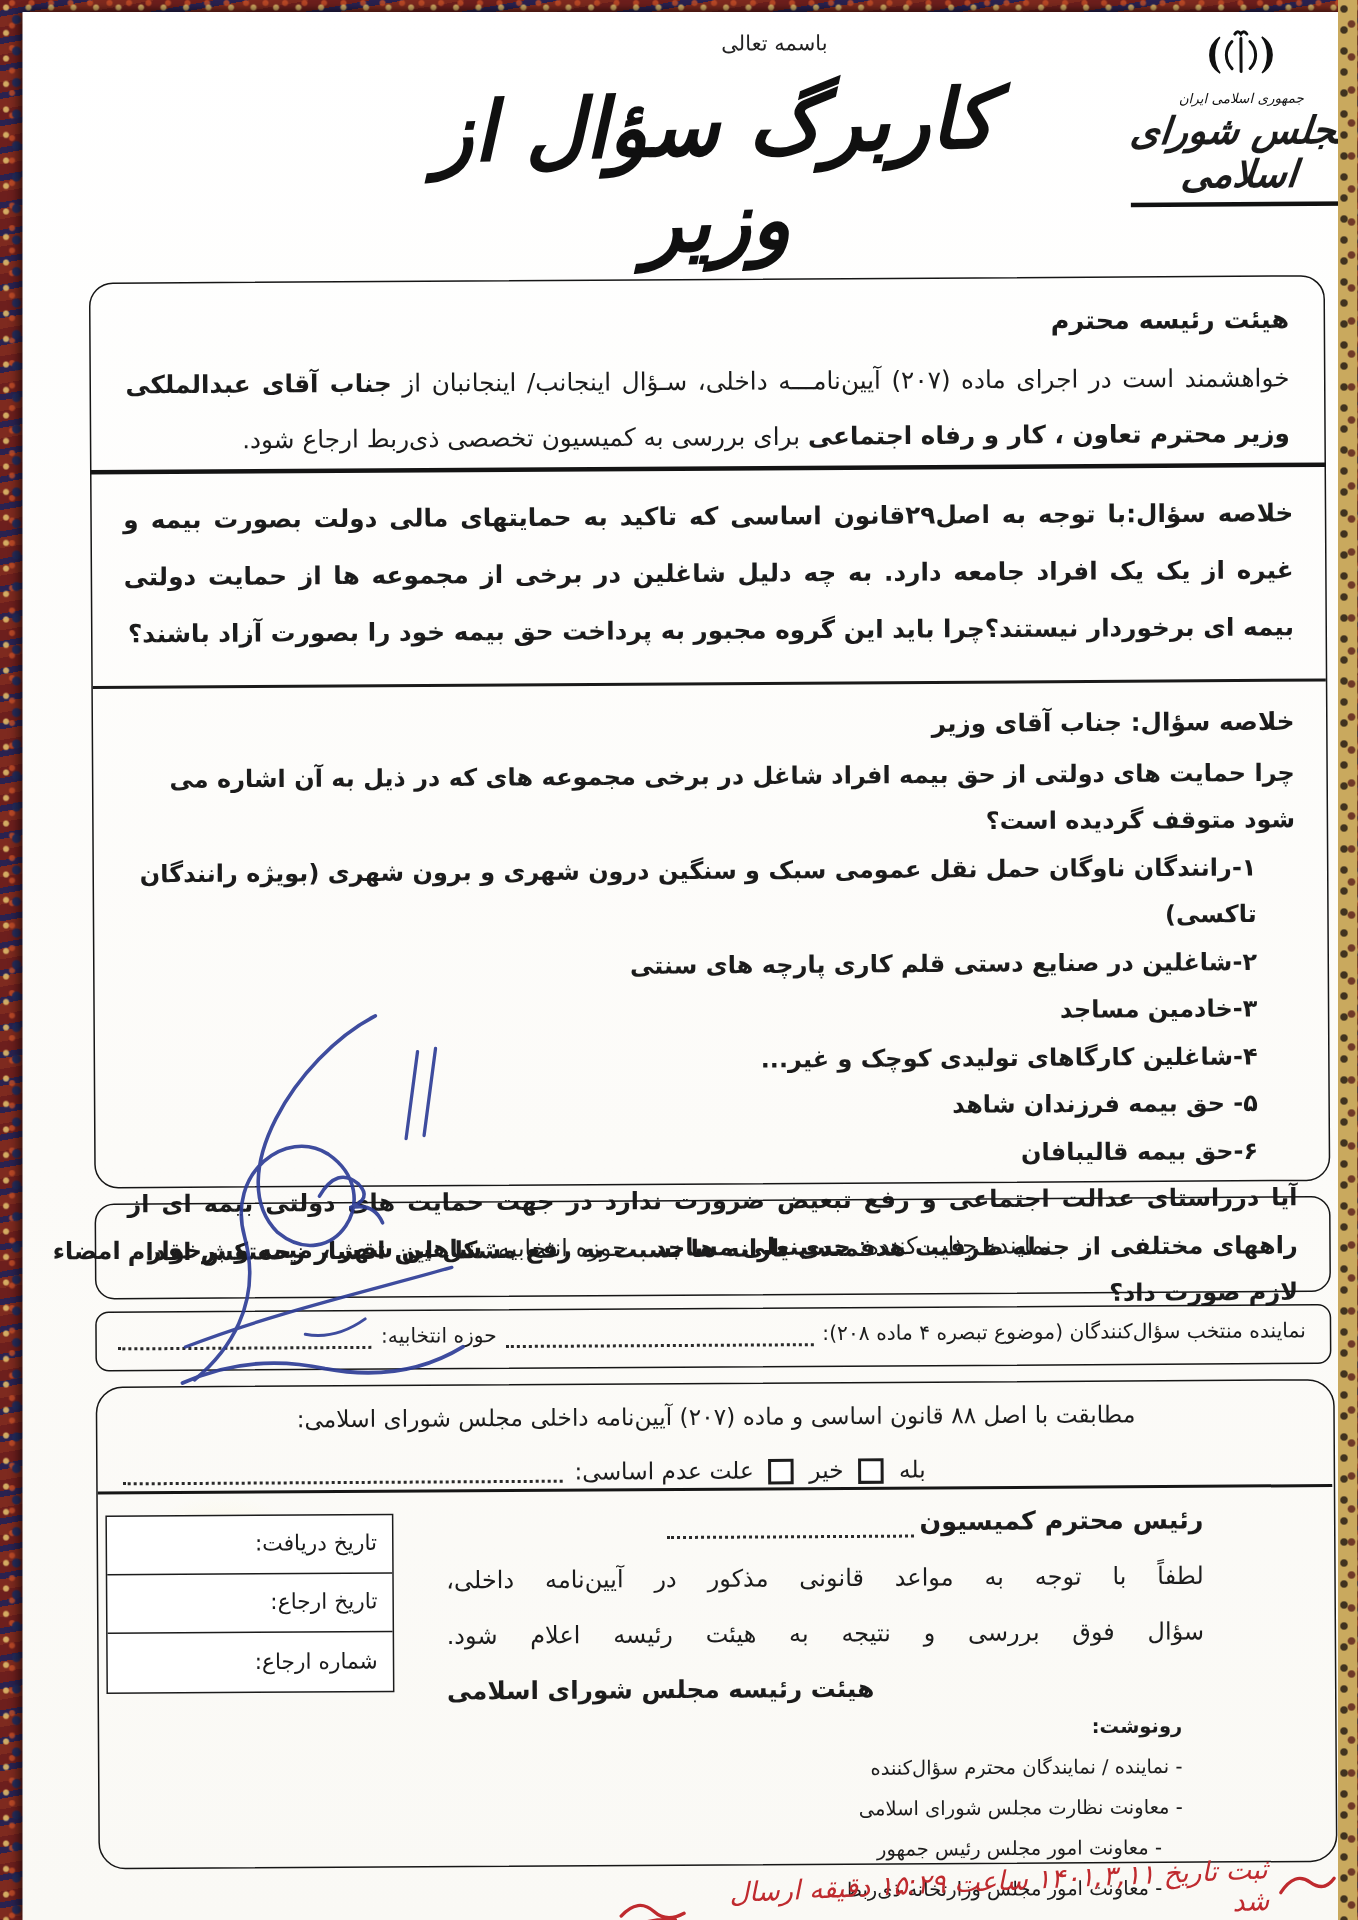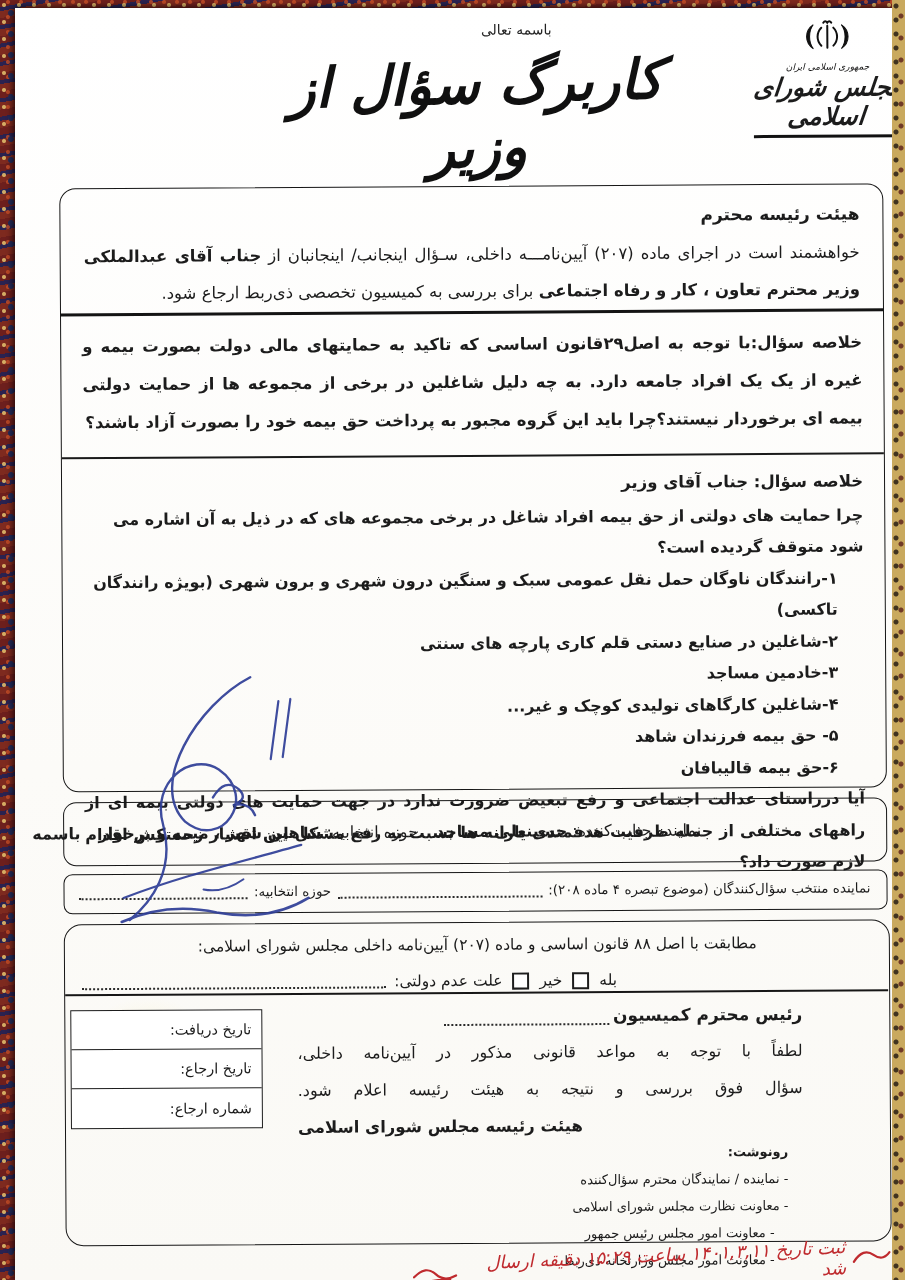--- a/index.html
+++ b/index.html
@@ -161,40 +161,40 @@
       <path d="M158,8 C105,35 55,115 92,152 C128,182 166,128 126,100 C98,82 58,112 70,155 C82,200 58,232 36,250"></path>
       <path d="M120,128 q12,-20 26,-8 q10,10 -6,16 q16,-4 22,10"></path>
       <path d="M186,32 l-8,58 M198,30 l-8,58" stroke-width="2.2"></path>
       <path d="M30,228 C88,206 150,192 208,176" stroke-width="2.2"></path>
       <path d="M28,252 q45,-20 95,-9 q52,10 92,-14" stroke-width="2.6"></path>
       <path d="M150,210 q-20,14 -40,10" stroke-width="2"></path>
     </g>
   </svg>
 
   <div class="abs box box2">
-    <div class="line"><span>نماینده جناب کننده: </span><span class="b">حسینعلی مساجد</span><span class="sp"></span><span>حوزه انتخابیه: </span><span class="b">شاهین شهر ، میمه و برخوار</span><span class="sp"></span><span class="b">باسمه</span></div>
+    <div class="line"><span>نماینده جناب کننده: </span><span class="b">حسینعلی مساجد</span><span class="sp"></span><span>حوزه انتخابیه: </span><span class="b">شاهین شهر ، میمه و برخوار</span><span class="sp"></span><span class="b">امضاء</span></div>
   </div>
 
   <div class="abs box box3">
     <div class="line">
       <span>نماینده منتخب سؤال‌کنندگان (موضوع تبصره ۴ ماده ۲۰۸):</span>
       <span class="dots d1"></span>
       <span>حوزه انتخابیه:</span>
       <span class="dots d2"></span>
     </div>
   </div>
 
   <div class="abs box box4"></div>
   <div class="comp1">مطابقت با اصل ۸۸ قانون اساسی و ماده (۲۰۷) آیین‌نامه داخلی مجلس شورای اسلامی:</div>
   <div class="comp2">
     <span>بله</span>
     <span class="cb"></span>
     <span>خیر</span>
     <span class="cb"></span>
-    <span>علت عدم دولتی:</span>
+    <span>علت عدم اساسی:</span>
     <span class="dots d3"></span>
   </div>
   <div class="abs div4"></div>
 
   <div class="abs dtable">
     <div class="cell">تاریخ دریافت:</div>
     <div class="cell">تاریخ  ارجاع:</div>
     <div class="cell">شماره ارجاع:</div>
   </div>
 

